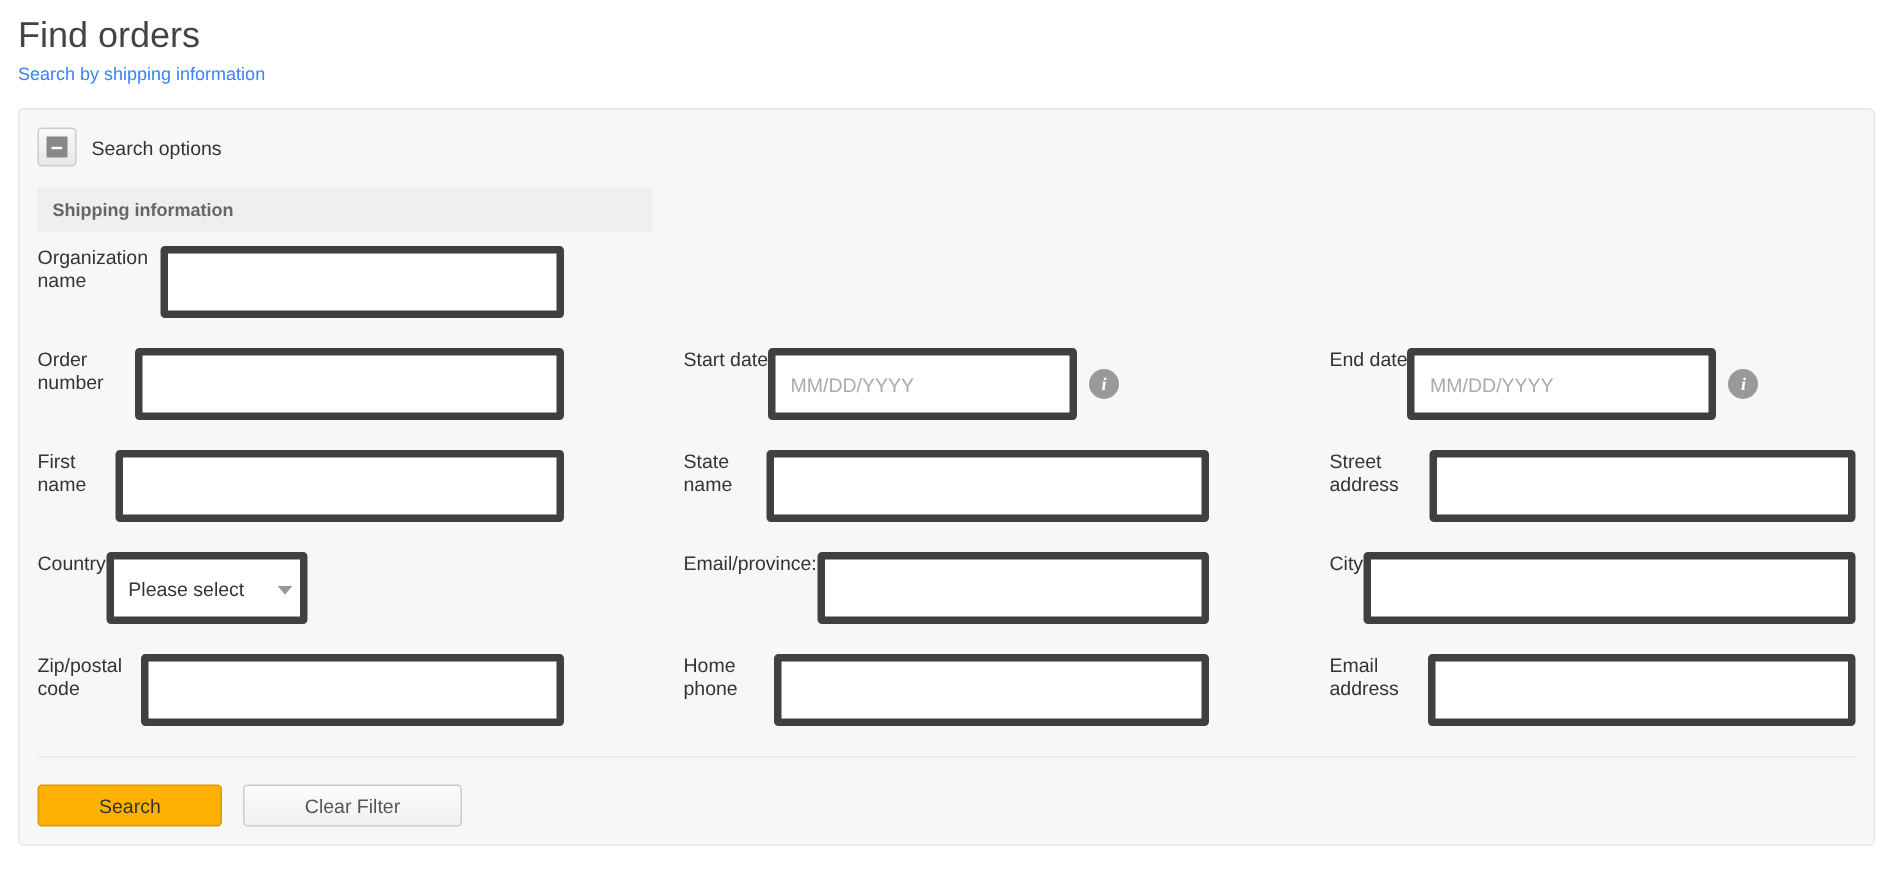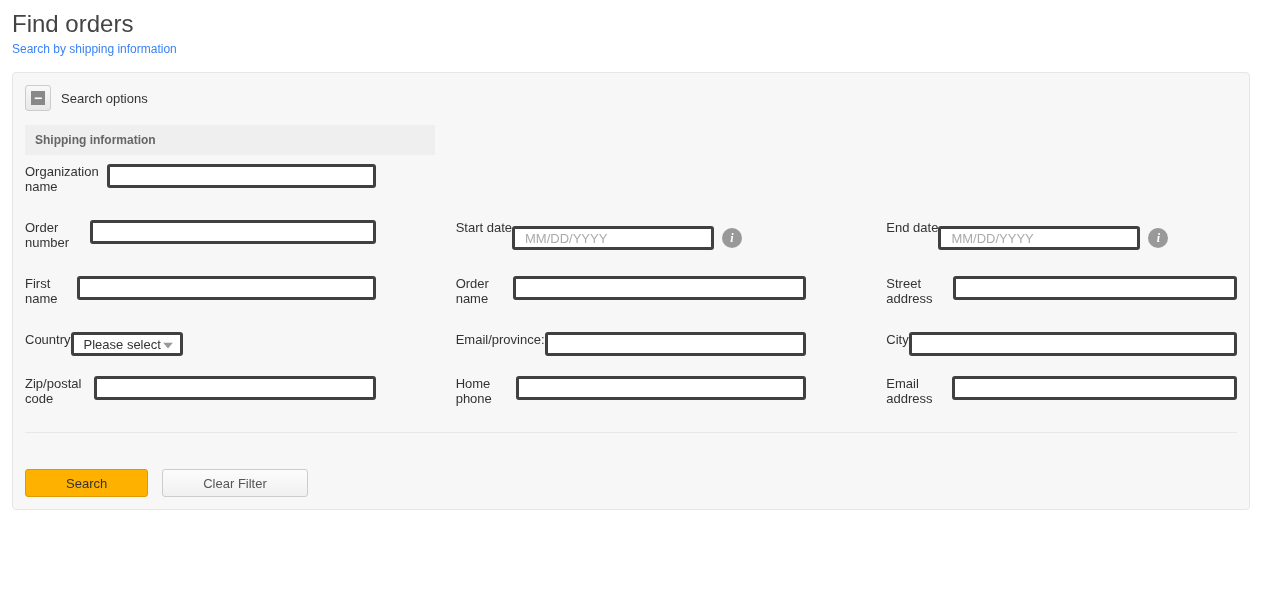--- a/index.html
+++ b/index.html
@@ -83,22 +83,22 @@
       display: flex;
       flex-direction: row;
     }
     .placeholder-cell { visibility: hidden; }
     .field-label {
       font-size: 13px;
       color: #333;
       margin-bottom: 6px;
     }
     .text-input, .select-input {
-      height: 24px;
-      border: 3px solid #404040;
+      height: 48px;
+      border: 5px solid #404040;
       border-radius: 3px;
       background: #fff;
       padding: 0 10px;
       font-size: 13px;
       color: #333;
       width: 100%;
     }
     .narrow { max-width: 328px; }
     .text-input::placeholder { color: #aaa; }
     .date-row {
@@ -123,21 +123,21 @@
       flex-shrink: 0;
       cursor: default;
     }
     .select-wrap {
       position: relative;
       max-width: 328px;
     }
     .select-input {
       appearance: none;
       -webkit-appearance: none;
-      padding-right: 18px;
+      padding-right: 36px;
       cursor: pointer;
     }
     .chevron {
       position: absolute;
       right: 10px;
       top: 50%;
       transform: translateY(-50%);
       pointer-events: none;
       color: #888;
     }
@@ -150,21 +150,20 @@
       display: flex;
       gap: 14px;
     }
     .btn {
       height: 28px;
       padding: 0 40px;
       border-radius: 3px;
       font-size: 13px;
       cursor: pointer;
       border: 1px solid;
-      margin-top: 18px;
     }
     .btn-primary {
       background: #ffb100;
       border-color: #e09a00;
       color: #333;
       min-width: 115px;
     }
     .btn-secondary {
       background: linear-gradient(#fcfcfc, #f0f0f0);
       border-color: #ccc;
@@ -216,21 +215,21 @@
         <input type="text" class="text-input" placeholder="MM/DD/YYYY" style="">
         <div class="info-icon">i</div>
       </div>
     </div>
 
     <div class="field">
       <label class="field-label">First name</label>
       <input type="text" class="text-input narrow" value="" style="">
     </div>
     <div class="field">
-      <label class="field-label">Order name</label>
+      <label class="field-label">State name</label>
       <input type="text" class="text-input narrow" value="" style="">
     </div>
     <div class="field">
       <label class="field-label">Street address</label>
       <input type="text" class="text-input narrow" value="" style="">
     </div>
 
     <div class="field">
       <label class="field-label">Country</label>
       <div class="select-wrap">

